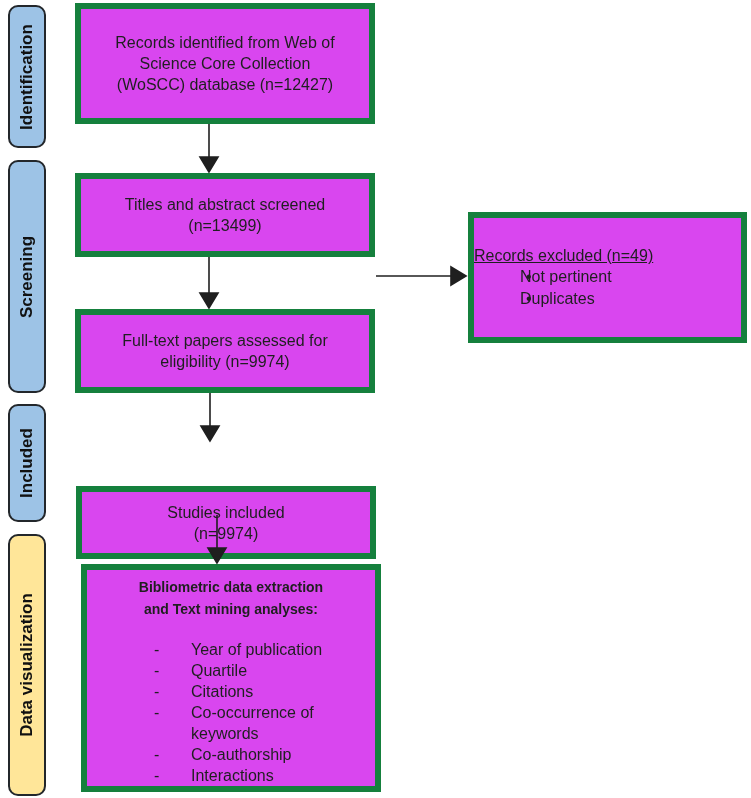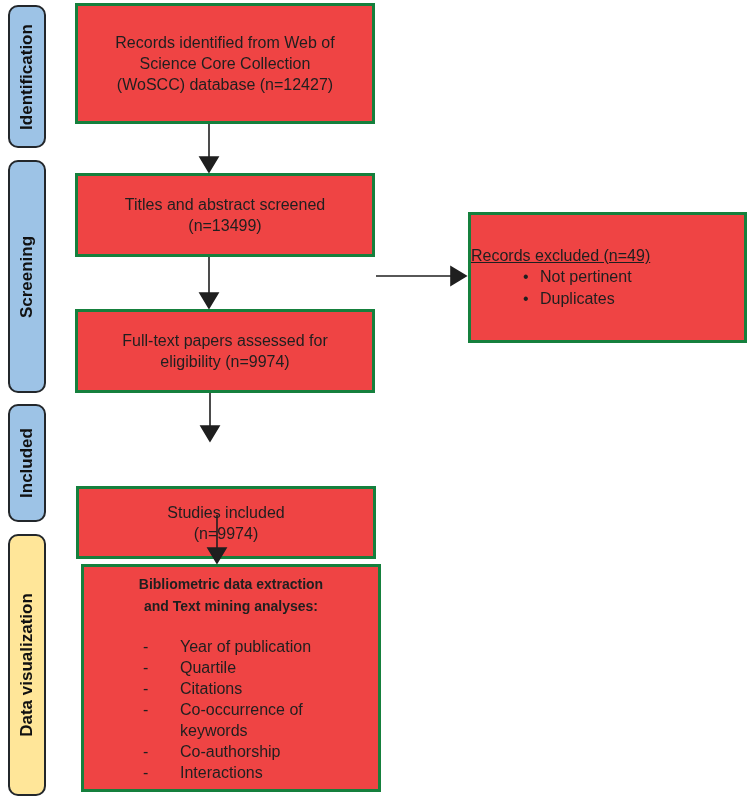--- a/index.html
+++ b/index.html
@@ -29,46 +29,46 @@
     color:#111111;
   }
   .side-identification { top:5px;   height:143px; }
   .side-screening      { top:160px; height:233px; }
   .side-included       { top:404px; height:118px; }
   .side-dataviz        { top:534px; height:262px; }
 
   
   .fbox {
     position:absolute;
-    background:#ef4444;
-    border:3px solid #15803d;
+    background:#d946ef;
+    border:6px solid #15803d;
     box-sizing:border-box;
     font-size:16px;
     line-height:21px;
   }
   .centered {
     display:flex; align-items:center; justify-content:center;
     text-align:center;
     white-space:pre-line;
   }
   .box-identified { left:75px;  top:3px;   width:300px; height:121px; }
   .box-screened   { left:75px;  top:173px; width:300px; height:84px;  }
   .box-fulltext   { left:75px;  top:309px; width:300px; height:84px;  }
   .box-included   { left:76px;  top:442px; width:300px; height:73px;margin-top:44px;  }
 
   .box-excluded   { left:468px; top:212px; width:279px; height:131px;
     display:flex; flex-direction:column; justify-content:center; }
   .box-excluded .ex-title { white-space:pre-line;text-decoration:underline; }
   .box-excluded ul { margin:0; padding:0; list-style:none; }
-  .box-excluded li { position:relative; padding-left:69px; line-height:22px; text-align:left; white-space:pre-line; }
+  .box-excluded li { position:relative; padding-left:46px; line-height:22px; text-align:left; white-space:pre-line; }
   .box-excluded li::before { content:"\2022"; position:absolute; left:52px; top:0; }
 
   .box-biblio { left:81px; top:564px; width:300px; height:228px; padding-top:6px; }
   .box-biblio .bib-title { font-weight:bold; font-size:14px; line-height:22px; text-align:center; white-space:pre-line; }
-  .box-biblio ul { margin:19px 0 0 7px; padding:0; list-style:none; }
+  .box-biblio ul { margin:19px 0 0 15px; padding:0; list-style:none; }
   .box-biblio li { position:relative; padding-left:89px; line-height:21px; text-align:left; white-space:pre-line; }
   .box-biblio li::before { content:"-"; position:absolute; left:52px; top:0; }
 
   
   .arrows { position:absolute; left:0; top:0; pointer-events:none; }
 </style>
 </head>
 <body>
 
 <div class="canvas">

